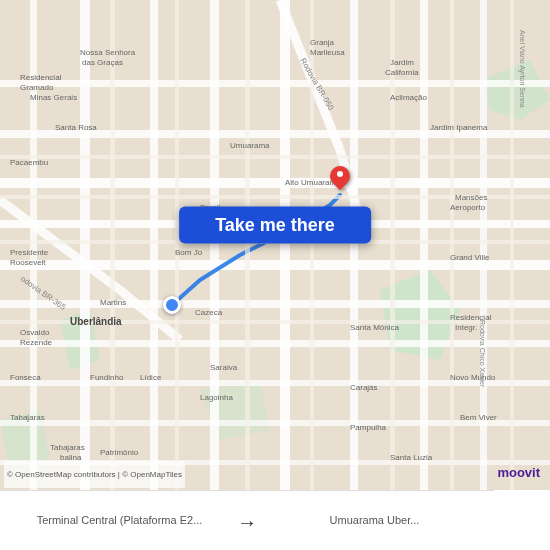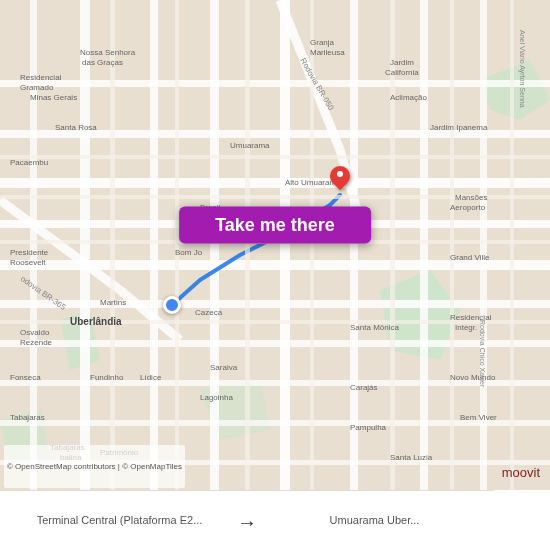--- a/index.html
+++ b/index.html
@@ -17,21 +17,21 @@
       position: absolute;
       top: 0; left: 0;
       width: 100%; height: 100%;
     }
 
     #take-me-there-btn {
       position: absolute;
       left: 50%;
       top: 46%;
       transform: translate(-50%, -50%);
-      background-color: #a21caf;
+      background-color: #1d4ed8;
       color: white;
       border: none;
       border-radius: 6px;
       padding: 8px 36px;
       font-size: 18px;
       font-weight: bold;
       cursor: pointer;
       box-shadow: 0 2px 8px rgba(0,0,0,0.35);
       white-space: nowrap;
       z-index: 10;
@@ -113,34 +113,34 @@
       font-size: 20px;
       color: #333;
       margin: 0 8px;
     }
 
     #moovit-logo {
       position: absolute;
       bottom: 10px;
       right: 10px;
       font-size: 13px;
-      font-weight: normal;
-      color: #7f1d1d;
+      font-weight: bold;
+      color: #4c1d95;
       z-index: 10;
     }
 
     #attribution {
       position: absolute;
       bottom: 2px;
       left: 4px;
       font-size: 8px;
       color: #555;
       z-index: 10;
       background: rgba(255,255,255,0.7);
-      padding: 17px 3px;
+      padding: 9px 3px;
       border-radius: 2px;
     }
   </style>
 </head>
 <body>
 
 <div id="map-container">
   <svg id="map-svg" viewBox="0 0 550 490" xmlns="http://www.w3.org/2000/svg">
 
     <rect width="550" height="490" fill="#e8dfd0"></rect>

